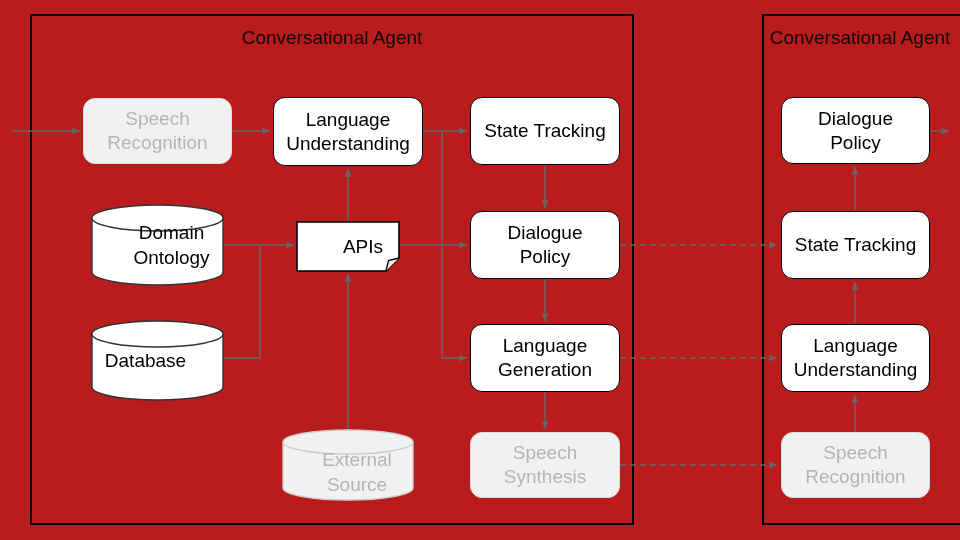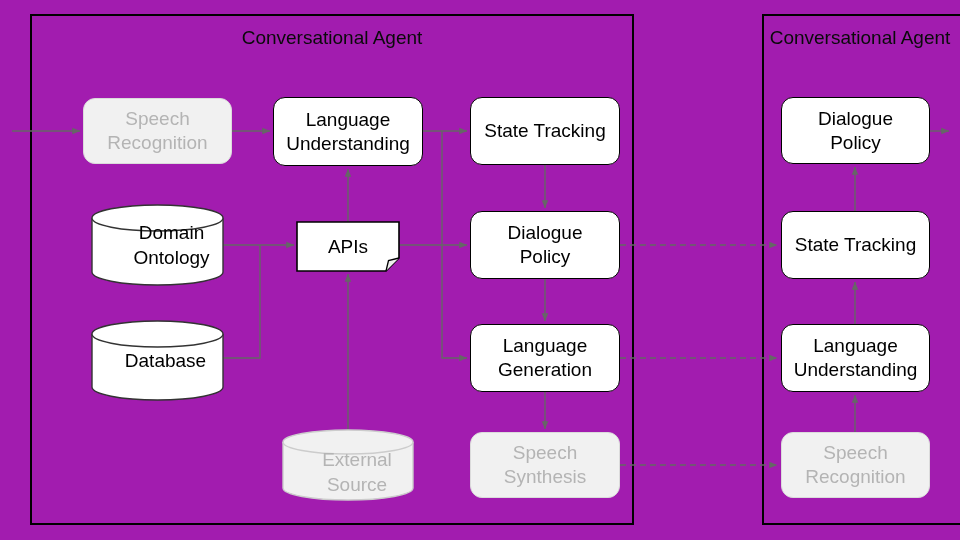--- a/index.html
+++ b/index.html
@@ -1,17 +1,17 @@
 <!DOCTYPE html>
 <html><head>
 <meta charset="utf-8">
 <style>
   html,body{margin:0;padding:0;background:#ffffff;}
   .stage{
-    position:relative;width:960px;height:540px;background:#a21caf;overflow:hidden;
+    position:relative;width:960px;height:540px;background:#b91c1c;overflow:hidden;
     font-family:"Liberation Sans",sans-serif;color:#000;
   }
   .panel{position:absolute;box-sizing:border-box;border:2.5px solid #000;background:transparent;}
   .panel-title{position:absolute;font-size:19px;line-height:22px;color:#0a0a0a;text-align:center;}
   .node{
     position:absolute;box-sizing:border-box;background:#fff;border:1.6px solid #000;
     border-radius:12px;display:flex;align-items:center;justify-content:center;
     font-size:19px;line-height:24px;text-align:center;
   }
   .node .lbl{white-space:pre-line;}
@@ -125,28 +125,28 @@
   </div>
   <div class="node inactive" style="left:470px;top:432px;width:150px;height:66px;">
     <span class="lbl">Speech
 Synthesis</span>
   </div>
 
   <div class="shape-label" style="left:92px;top:205px;width:131px;height:80px;padding-left:28px;">
     <span class="lbl">Domain
 Ontology</span>
   </div>
-  <div class="shape-label" style="left:100px;top:321px;width:131px;height:79px;">
+  <div class="shape-label" style="left:80px;top:321px;width:131px;height:79px;">
     <span class="lbl">Database</span>
   </div>
   <div class="shape-label inactive" style="left:283px;top:430px;width:130px;height:70px;padding-top:14px;">
     <span class="lbl">External
 Source</span>
   </div>
-  <div class="shape-label" style="left:297px;top:222px;width:102px;height:49px;border-radius:11px;">
+  <div class="shape-label" style="left:312px;top:222px;width:102px;height:49px;border-radius:11px;">
     <span class="lbl">APIs</span>
   </div>
 
   <div class="node" style="left:781px;top:97px;width:149px;height:67px;">
     <span class="lbl">Dialogue
 Policy</span>
   </div>
   <div class="node" style="left:781px;top:211px;width:149px;height:68px;">
     <span class="lbl">State Tracking</span>
   </div>

